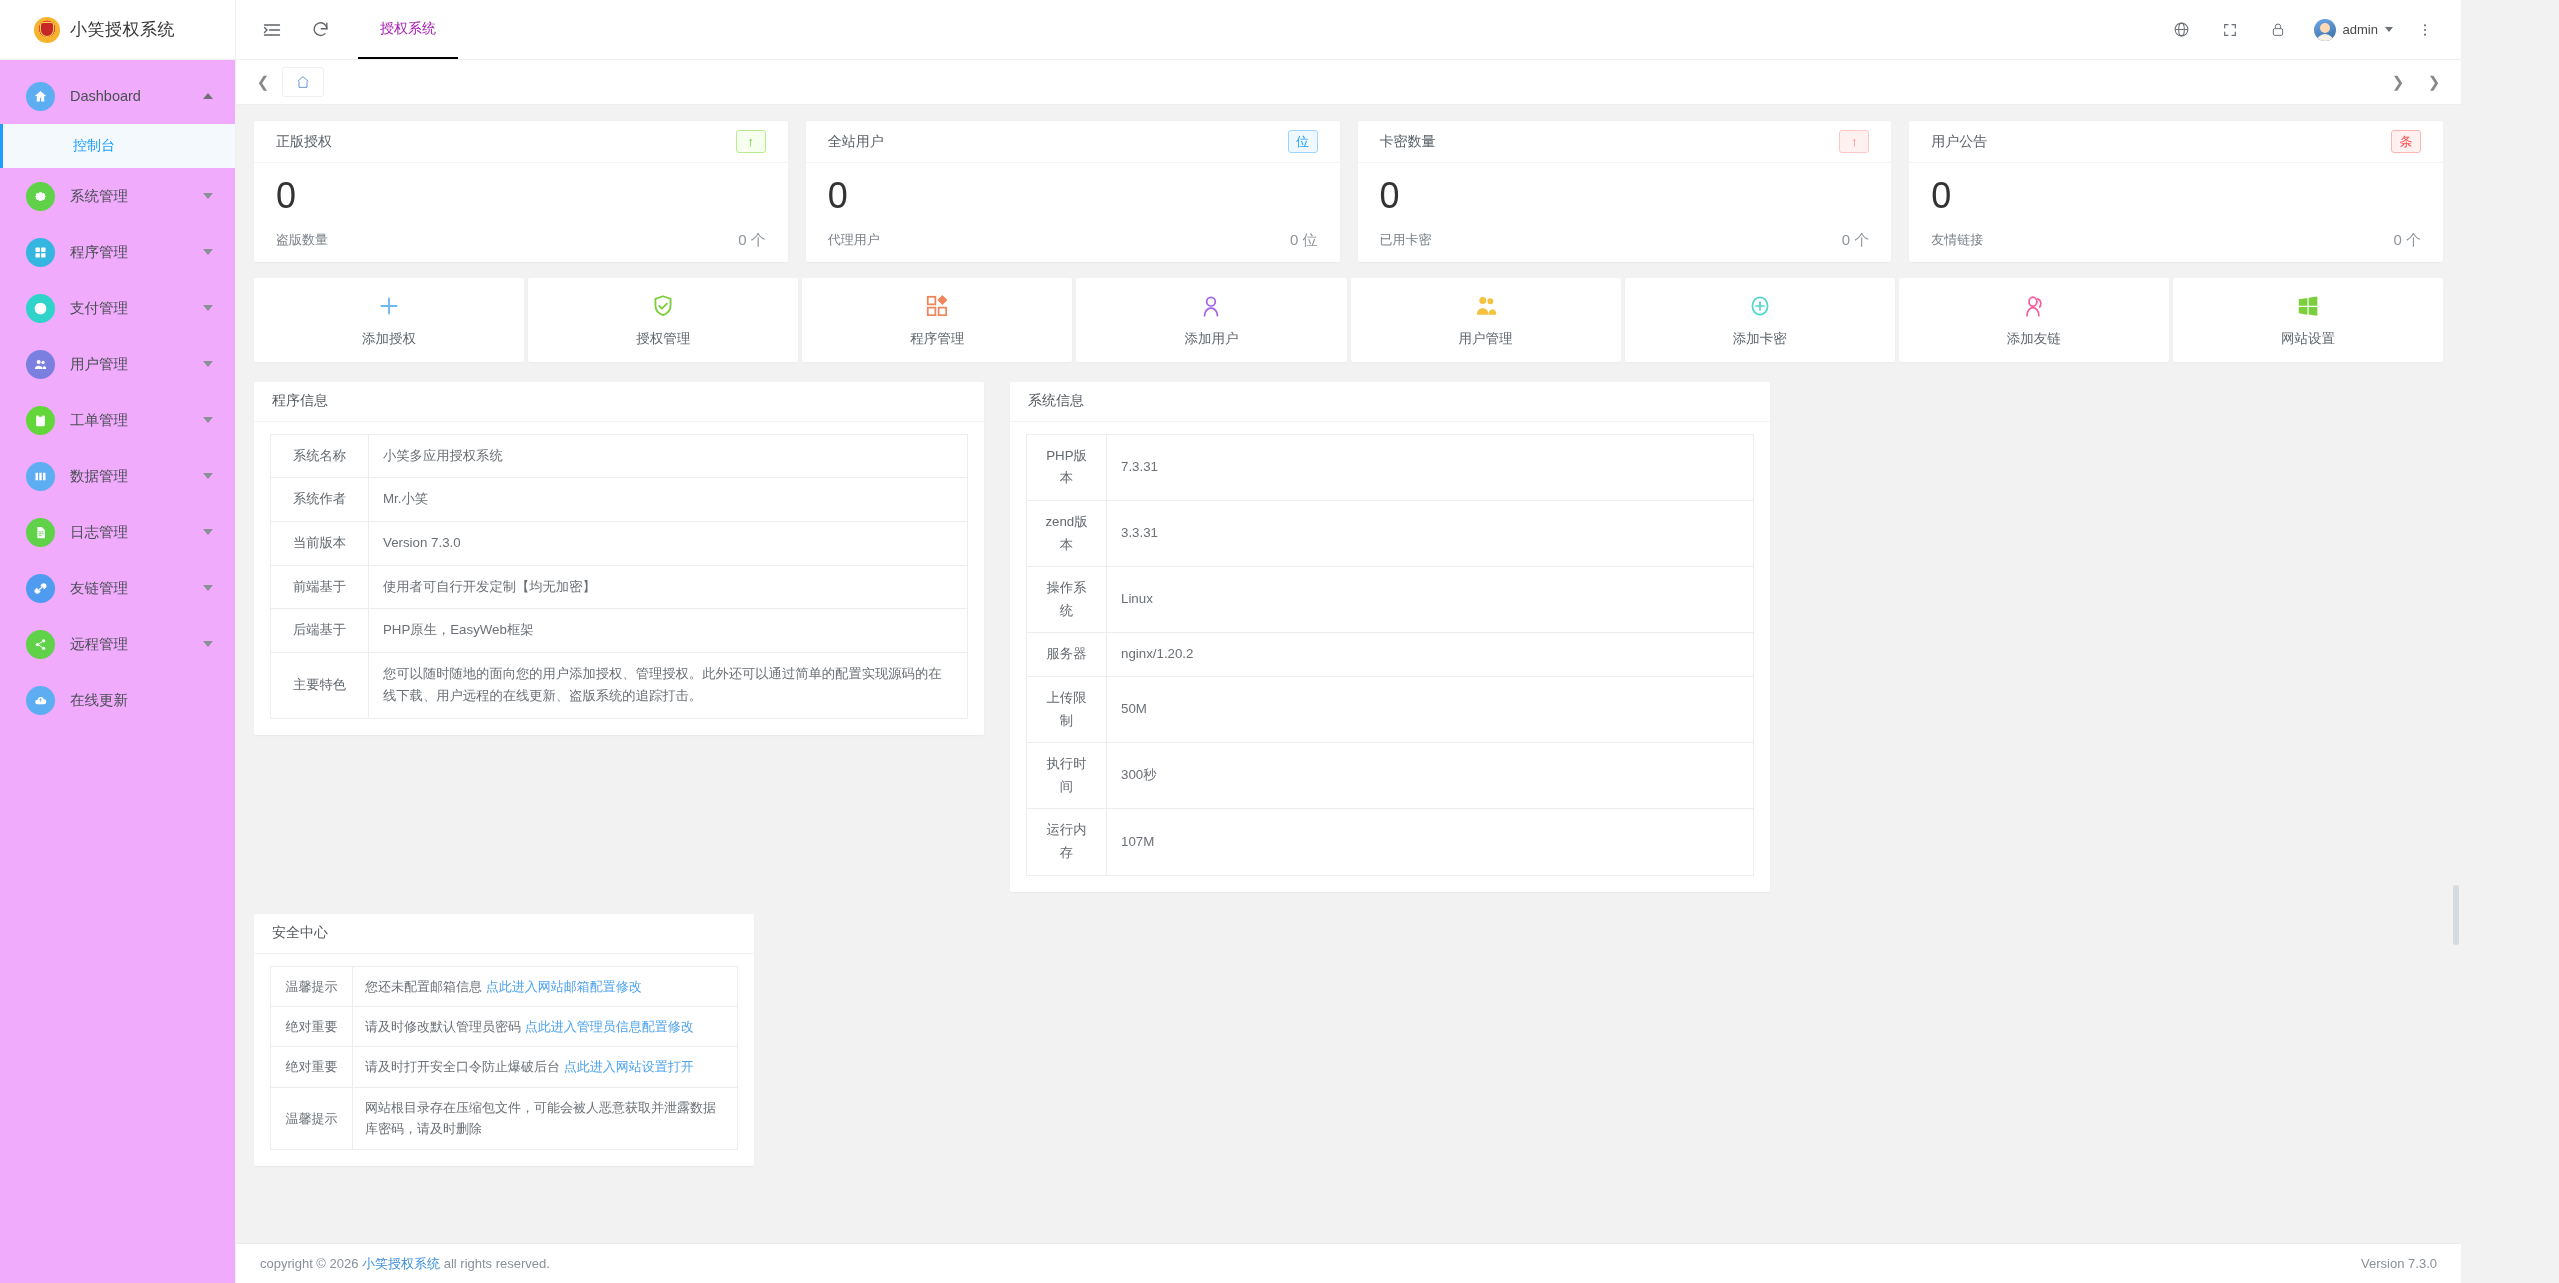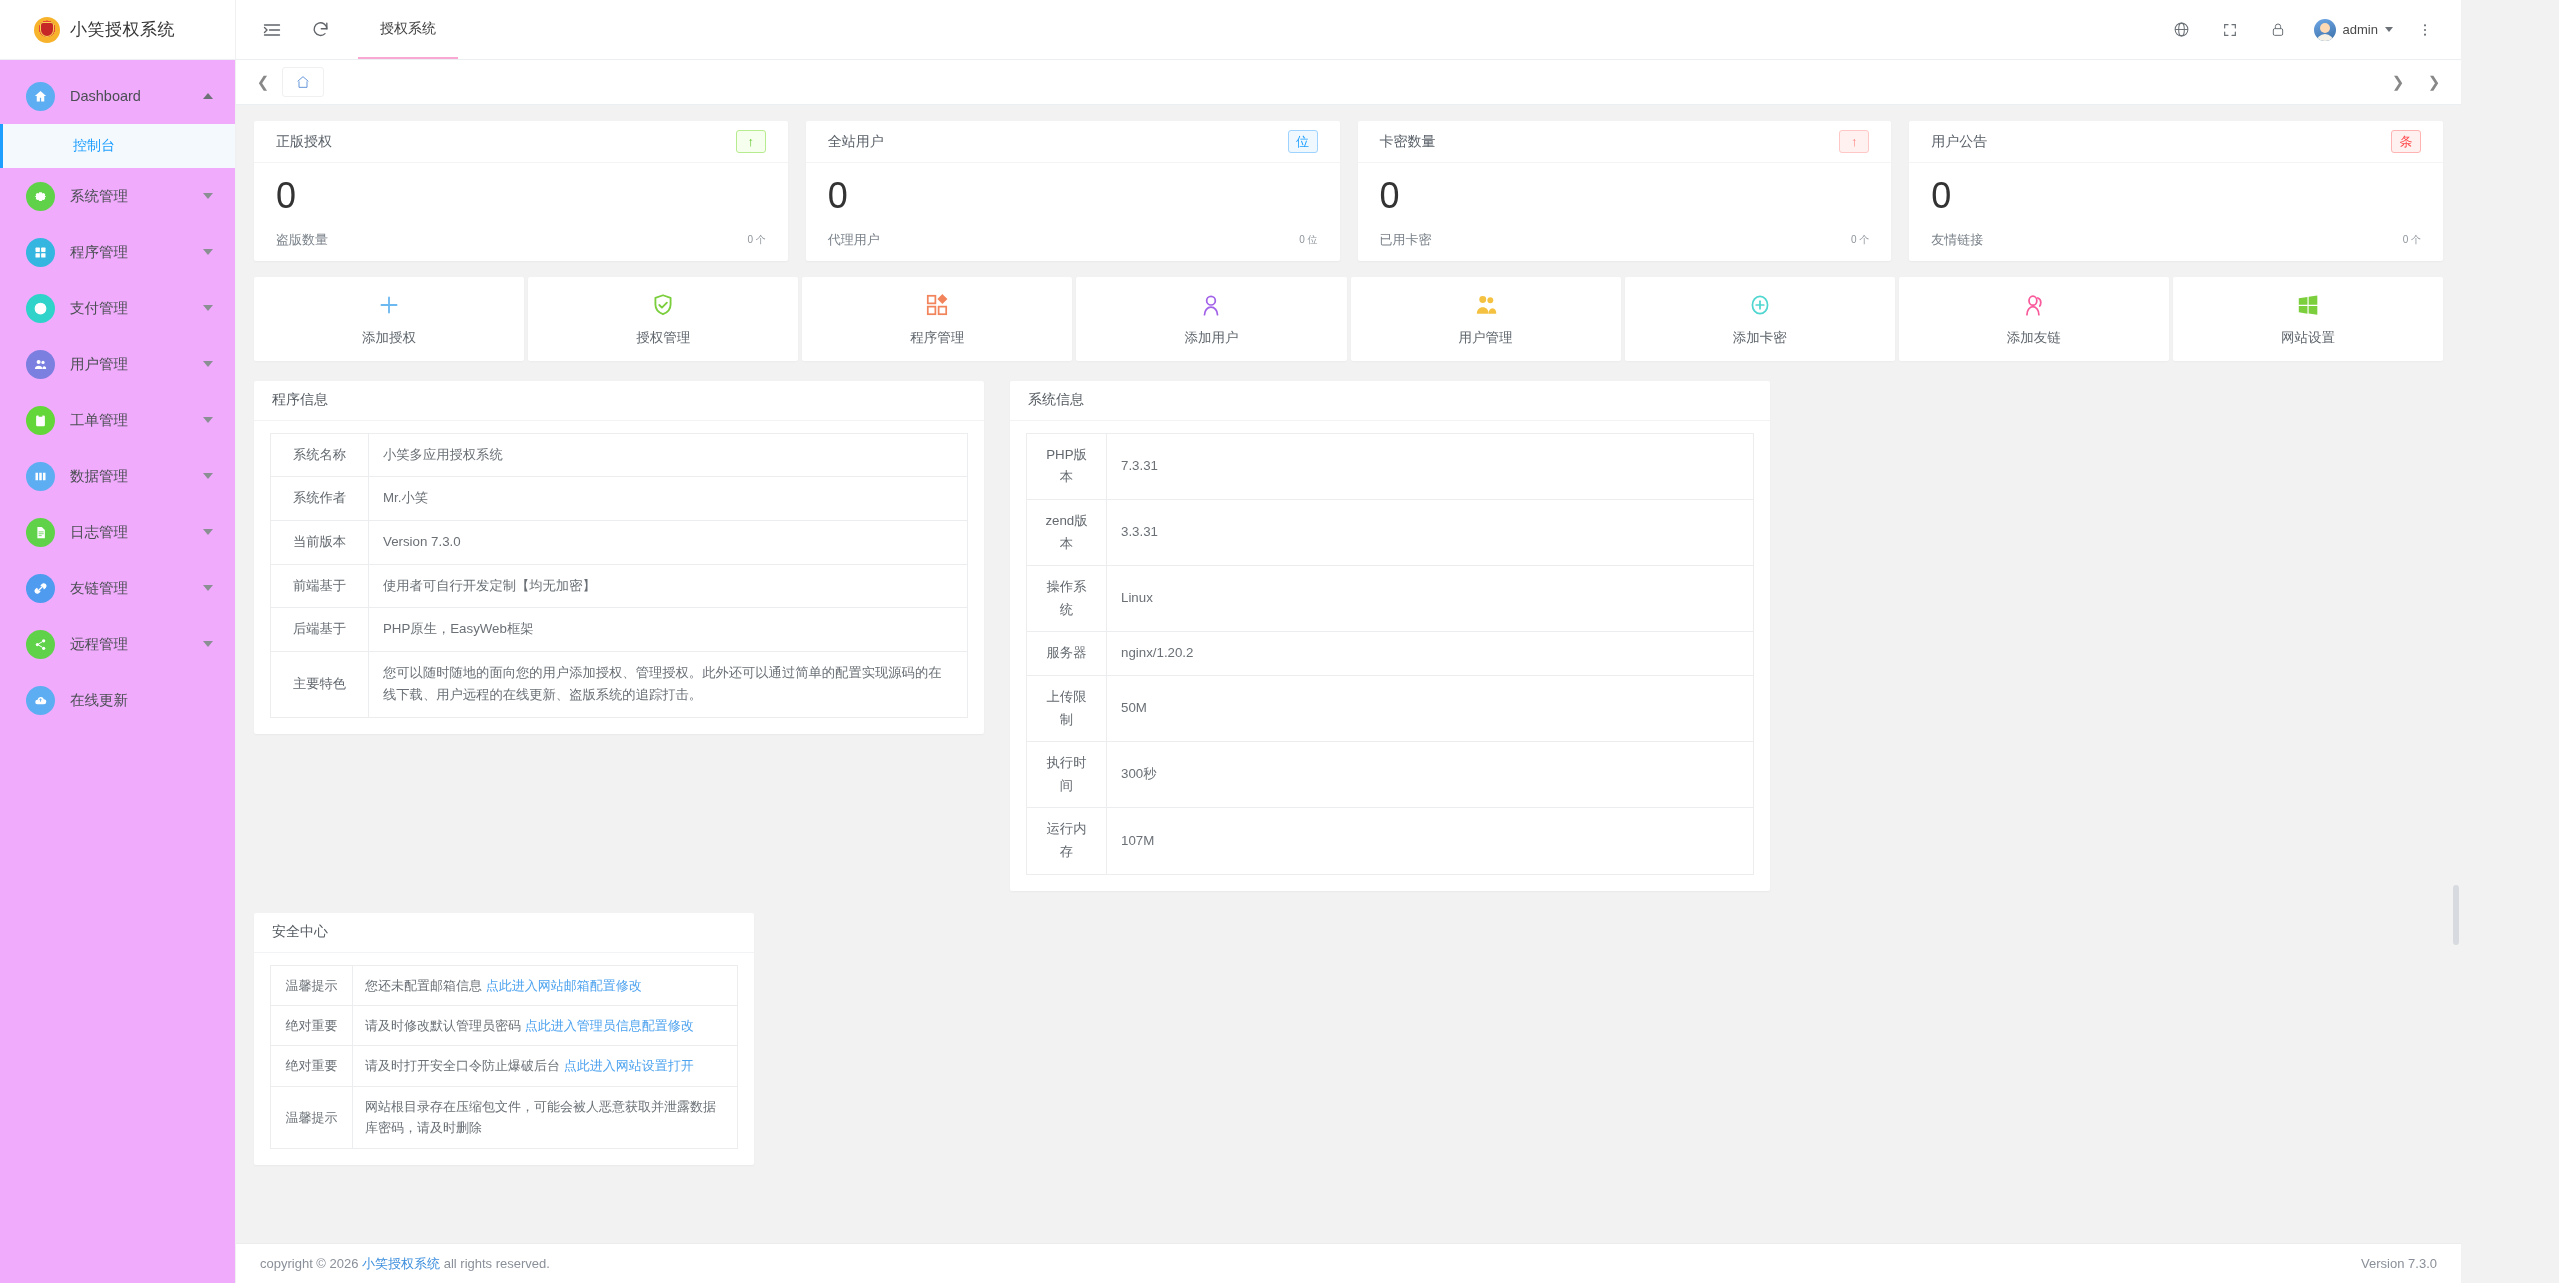--- a/index.html
+++ b/index.html
@@ -30,21 +30,21 @@
   .brand-title { font-size: 17px; color: #333; letter-spacing: .5px; }
 
   .topbar-main { flex: 1; display: flex; align-items: center; position: relative; }
   .tb-icon {
     width: 48px; height: 59px; display: flex; align-items: center; justify-content: center;
     color: #5f6368; font-size: 19px; cursor: pointer;
   }
   .tb-icon.first { margin-left: 12px; }
   .tab-item {
     height: 59px; display: flex; align-items: center; padding: 0 22px;
-    font-size: 14px; color: #404040; border-bottom: 2px solid #f9a8d4;
+    font-size: 14px; color: #a21caf; border-bottom: 2px solid #000000;
     margin-left: 14px; cursor: pointer;
   }
   .topbar-right { margin-left: auto; display: flex; align-items: center; padding-right: 14px; gap: 4px; }
   .tr-icon {
     width: 44px; height: 44px; display: flex; align-items: center; justify-content: center;
     color: #6b7177; font-size: 17px; cursor: pointer;
   }
   .user-chip { display: flex; align-items: center; gap: 7px; padding: 0 6px 0 10px; cursor: pointer; }
   .avatar {
     width: 22px; height: 22px; border-radius: 50%;
@@ -109,21 +109,21 @@
   }
   .stat-title { font-size: 14px; color: #5a6169; }
   .badge {
     width: 30px; height: 23px; border-radius:3px; display:flex; align-items:center; justify-content:center;
     font-size: 13px; border:1px solid;
   }
   .stat-body { padding: 14px 22px 12px 22px; }
   .stat-num { font-size: 36px; color:#333; line-height:1.05; font-weight:400; }
   .stat-foot { display:flex; justify-content:space-between; align-items:center; padding-top:16px; }
   .stat-foot-l { font-size:13px; color:#7a828a; }
-  .stat-foot-r { font-size:10px; color:#8d949b; }
+  .stat-foot-r { font-size:15px; color:#8d949b; }
 
   
   .quick { display:flex; gap:4px; margin-top:16px; }
   .qa {
     flex:1 1 0; background:#fff; height:84px; border-radius:2px;
     display:flex; flex-direction:column; align-items:center; justify-content:center; gap:9px;
     cursor:pointer; box-shadow: 0 1px 2px rgba(0,0,0,.03);
   }
   .qa-icon { height:30px; display:flex; align-items:center; justify-content:center; }
   .qa-icon svg { width:26px; height:26px; }

